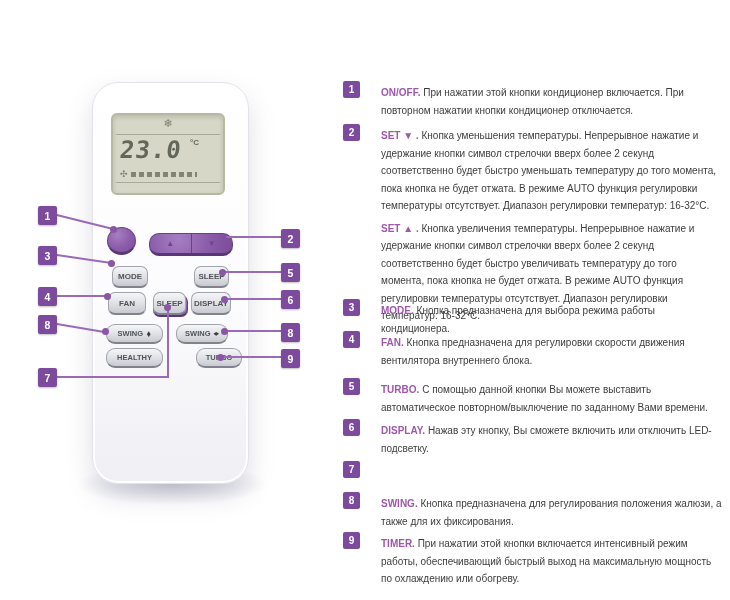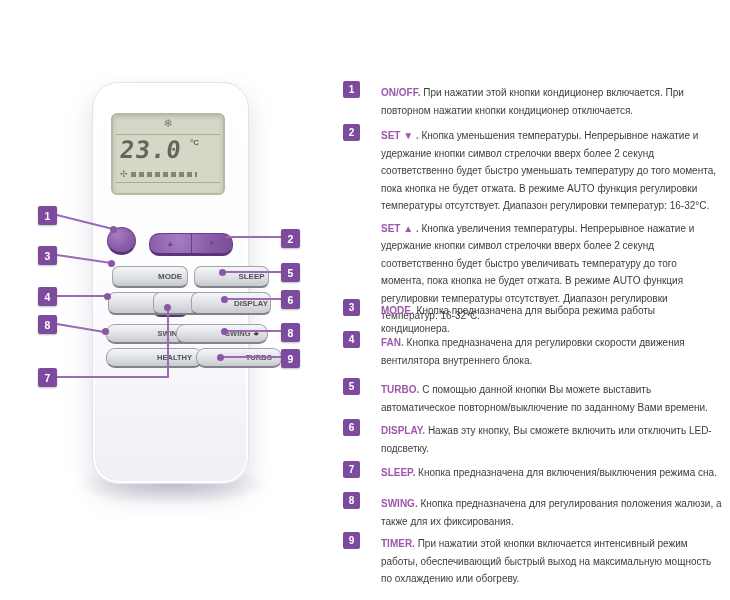--- a/index.html
+++ b/index.html
@@ -22,21 +22,21 @@
   .temp{position:absolute;top:21px;left:7px;font-family:"DejaVu Sans Mono",monospace;font-weight:700;
       font-size:24px;color:#63675a;transform:skewX(-7deg);letter-spacing:1px;}
   .unit{position:absolute;top:23px;left:77px;font-size:8px;font-weight:700;color:#63675a;}
   .fan-row{position:absolute;top:54px;left:7px;font-size:9px;color:#7b7e6c;display:flex;align-items:center;}
   .bars{display:inline-block;width:66px;height:5px;margin-left:3px;
       background:repeating-linear-gradient(90deg,#82856f 0 5px,rgba(0,0,0,0) 5px 8px);}
 
   .btn{position:absolute;display:flex;align-items:center;justify-content:center;
       font-size:8px;font-weight:700;color:#4f525a;letter-spacing:0;}
   .gray{background:linear-gradient(180deg,#f5f6f8 0%,#dfe0e4 55%,#c8cad0 100%);
-      border:1px solid #a1a3ab;border-bottom:2px solid #80838d;border-radius:7px;padding-left:40px;}
+      border:1px solid #a1a3ab;border-bottom:2px solid #80838d;border-radius:7px;}
   .purple-btn{background:radial-gradient(circle at 35% 28%,#a67ec2,#8a5ca9 55%,#7a4d99 100%);
       border:1px solid #68418a;border-bottom:3px solid #583678;}
   .power{left:14px;top:144px;width:27px;height:24px;border-radius:50%;}
   .setbtn{left:56px;top:150px;width:82px;height:19px;border-radius:10px;padding:0;overflow:hidden;}
   .set-half{flex:1;display:flex;align-items:center;justify-content:center;
       color:#6c4492;font-size:8px;height:100%;}
   .set-div{width:1px;height:100%;background:#68418a;}
   .eco-btn{background:linear-gradient(180deg,#a379bf 0%,#8d60ab 60%,#7e519d 100%);
       border:1px solid #653f7f;border-bottom:2px solid #583678;border-radius:7px;color:#ece3f6;}
   .mode{left:19px;top:183px;width:34px;height:19px;}
@@ -199,23 +199,20 @@
 
   <div class="section" style="top:418px;">
     <div class="sbadge">6</div>
     <div class="stext">
       <p><span class="kw">DISPLAY.</span> <span>Нажав эту кнопку, Вы сможете включить или отключить LED-подсветку.</span></p>
     </div>
   </div>
 
   <div class="section" style="top:460px;">
     <div class="sbadge">7</div>
-    <div class="stext">
-      <p><span class="kw">SLEEP.</span> <span>Кнопка предназначена для включения/выключения режима сна.</span></p>
-    </div>
   </div>
 
   <div class="section" style="top:491px;">
     <div class="sbadge">8</div>
     <div class="stext">
       <p><span class="kw">SWING.</span> <span>Кнопка предназначена для регулирования положения жалюзи, а также для их фиксирования.</span></p>
     </div>
   </div>
 
   <div class="section" style="top:531px;">

